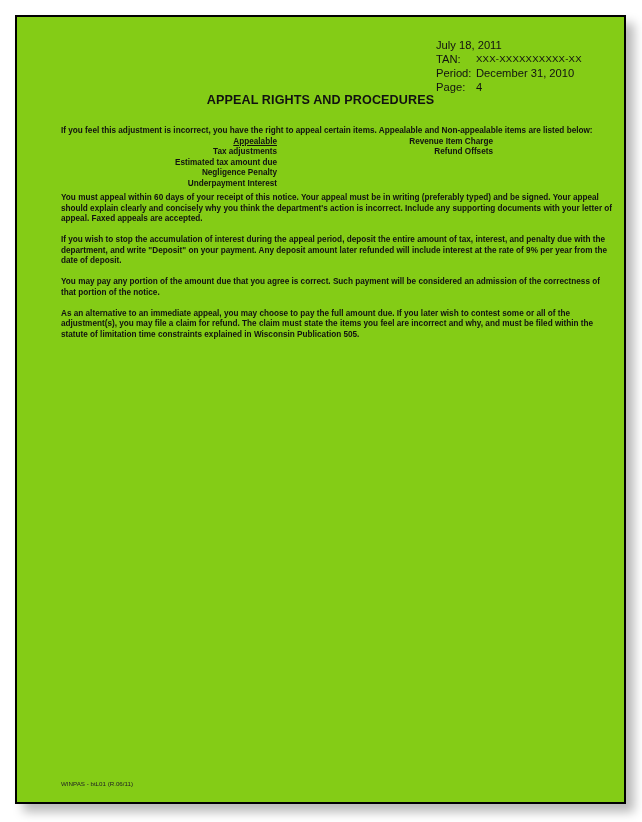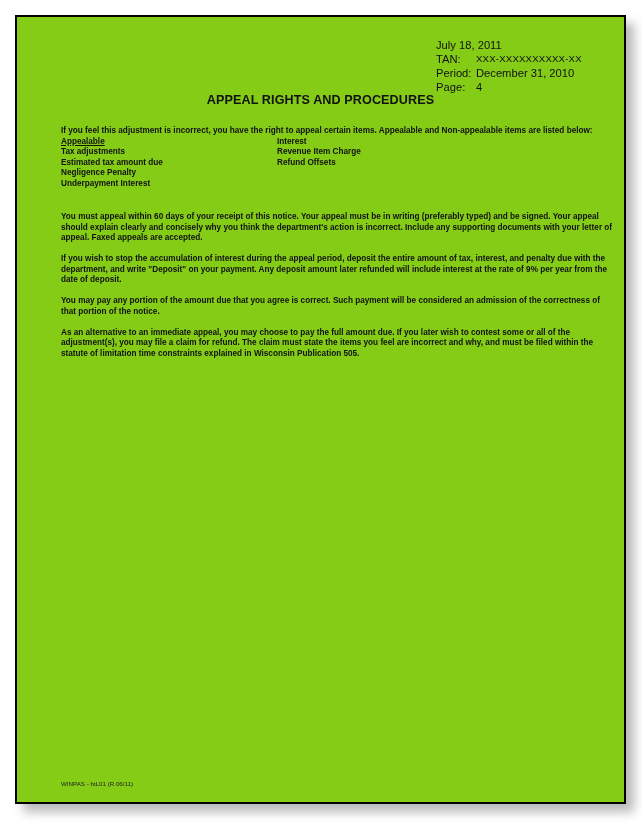--- a/index.html
+++ b/index.html
@@ -9,21 +9,21 @@
           background:#84cc16; border:2px solid #000; box-sizing:border-box;
           box-shadow: 8px 8px 10px rgba(0,0,0,0.28); }
   .hdr { position:absolute; left:419px; top:21px; font-size:11.2px; line-height:14px; }
   .hdr .row { display:flex; white-space:nowrap; }
   .hdr .lbl { width:40px; }
   .hdr .tan { font-size:9.6px; letter-spacing:0.2px; }
   .title { position:absolute; left:0; width:607px; top:76px; text-align:center;
            font-weight:bold; font-size:12.6px; letter-spacing:0.1px; }
   .body { position:absolute; left:44px; top:109px; width:555px; font-size:8.2px; line-height:10.5px;font-weight:bold; }
   .body p { margin:0 0 10.5px 0; }
-  .cols { display:flex; margin-bottom:23px; }
+  .cols { display:flex; margin-bottom:4px;text-align:right; }
   .col { width:216px; }
   .col .h { text-decoration:underline; }
   .footer { position:absolute; left:44px; top:763px; font-size:6.2px; color:#222; }
 </style>
 </head>
 <body>
 
 <div class="page">
   <div class="hdr">
     <div class="row">
@@ -49,21 +49,20 @@
     <div>If you feel this adjustment is incorrect, you have the right to appeal certain items. Appealable and Non-appealable items are listed below:</div>
     <div class="cols">
       <div class="col">
         <div class="h">Appealable</div>
         <div>Tax adjustments</div>
         <div>Estimated tax amount due</div>
         <div>Negligence Penalty</div>
         <div>Underpayment Interest</div>
       </div>
       <div class="col">
-        <div>Interest</div>
         <div>Revenue Item Charge</div>
         <div>Refund Offsets</div>
       </div>
     </div>
     <p>You must appeal within 60 days of your receipt of this notice. Your appeal must be in writing (preferably typed) and be signed. Your appeal should explain clearly and concisely why you think the department's action is incorrect. Include any supporting documents with your letter of appeal. Faxed appeals are accepted.</p>
     <p>If you wish to stop the accumulation of interest during the appeal period, deposit the entire amount of tax, interest, and penalty due with the department, and write "Deposit" on your payment. Any deposit amount later refunded will include interest at the rate of 9% per year from the date of deposit.</p>
     <p>You may pay any portion of the amount due that you agree is correct. Such payment will be considered an admission of the correctness of that portion of the notice.</p>
     <p>As an alternative to an immediate appeal, you may choose to pay the full amount due. If you later wish to contest some or all of the adjustment(s), you may file a claim for refund. The claim must state the items you feel are incorrect and why, and must be filed within the statute of limitation time constraints explained in Wisconsin Publication 505.</p>
   </div>
 

